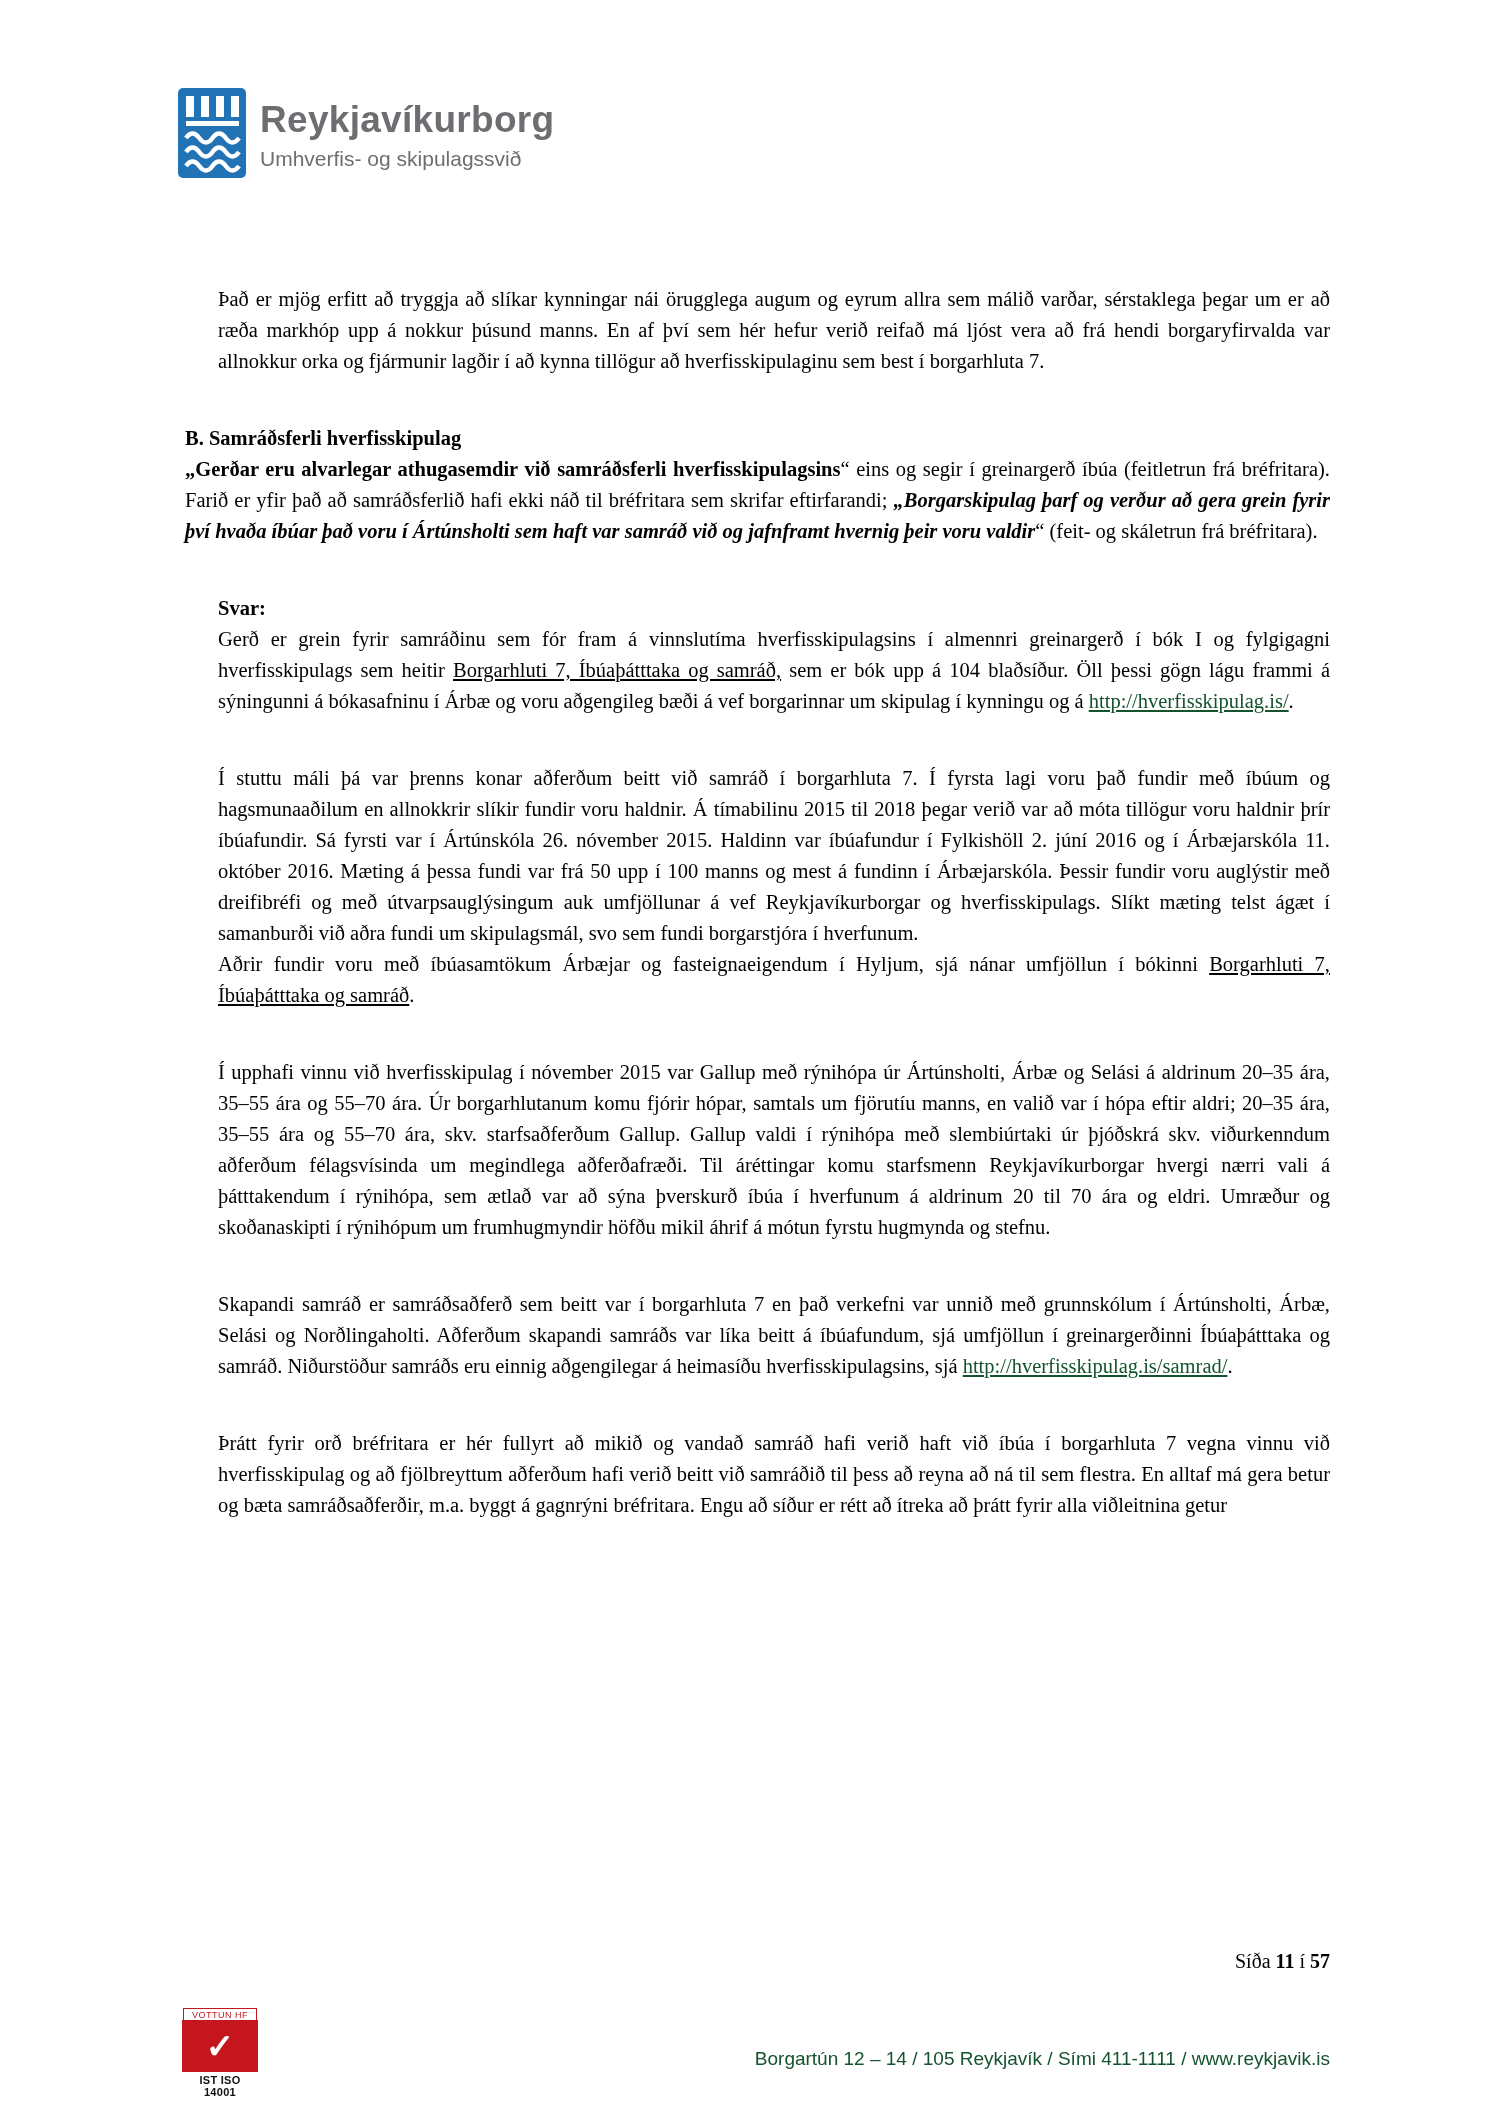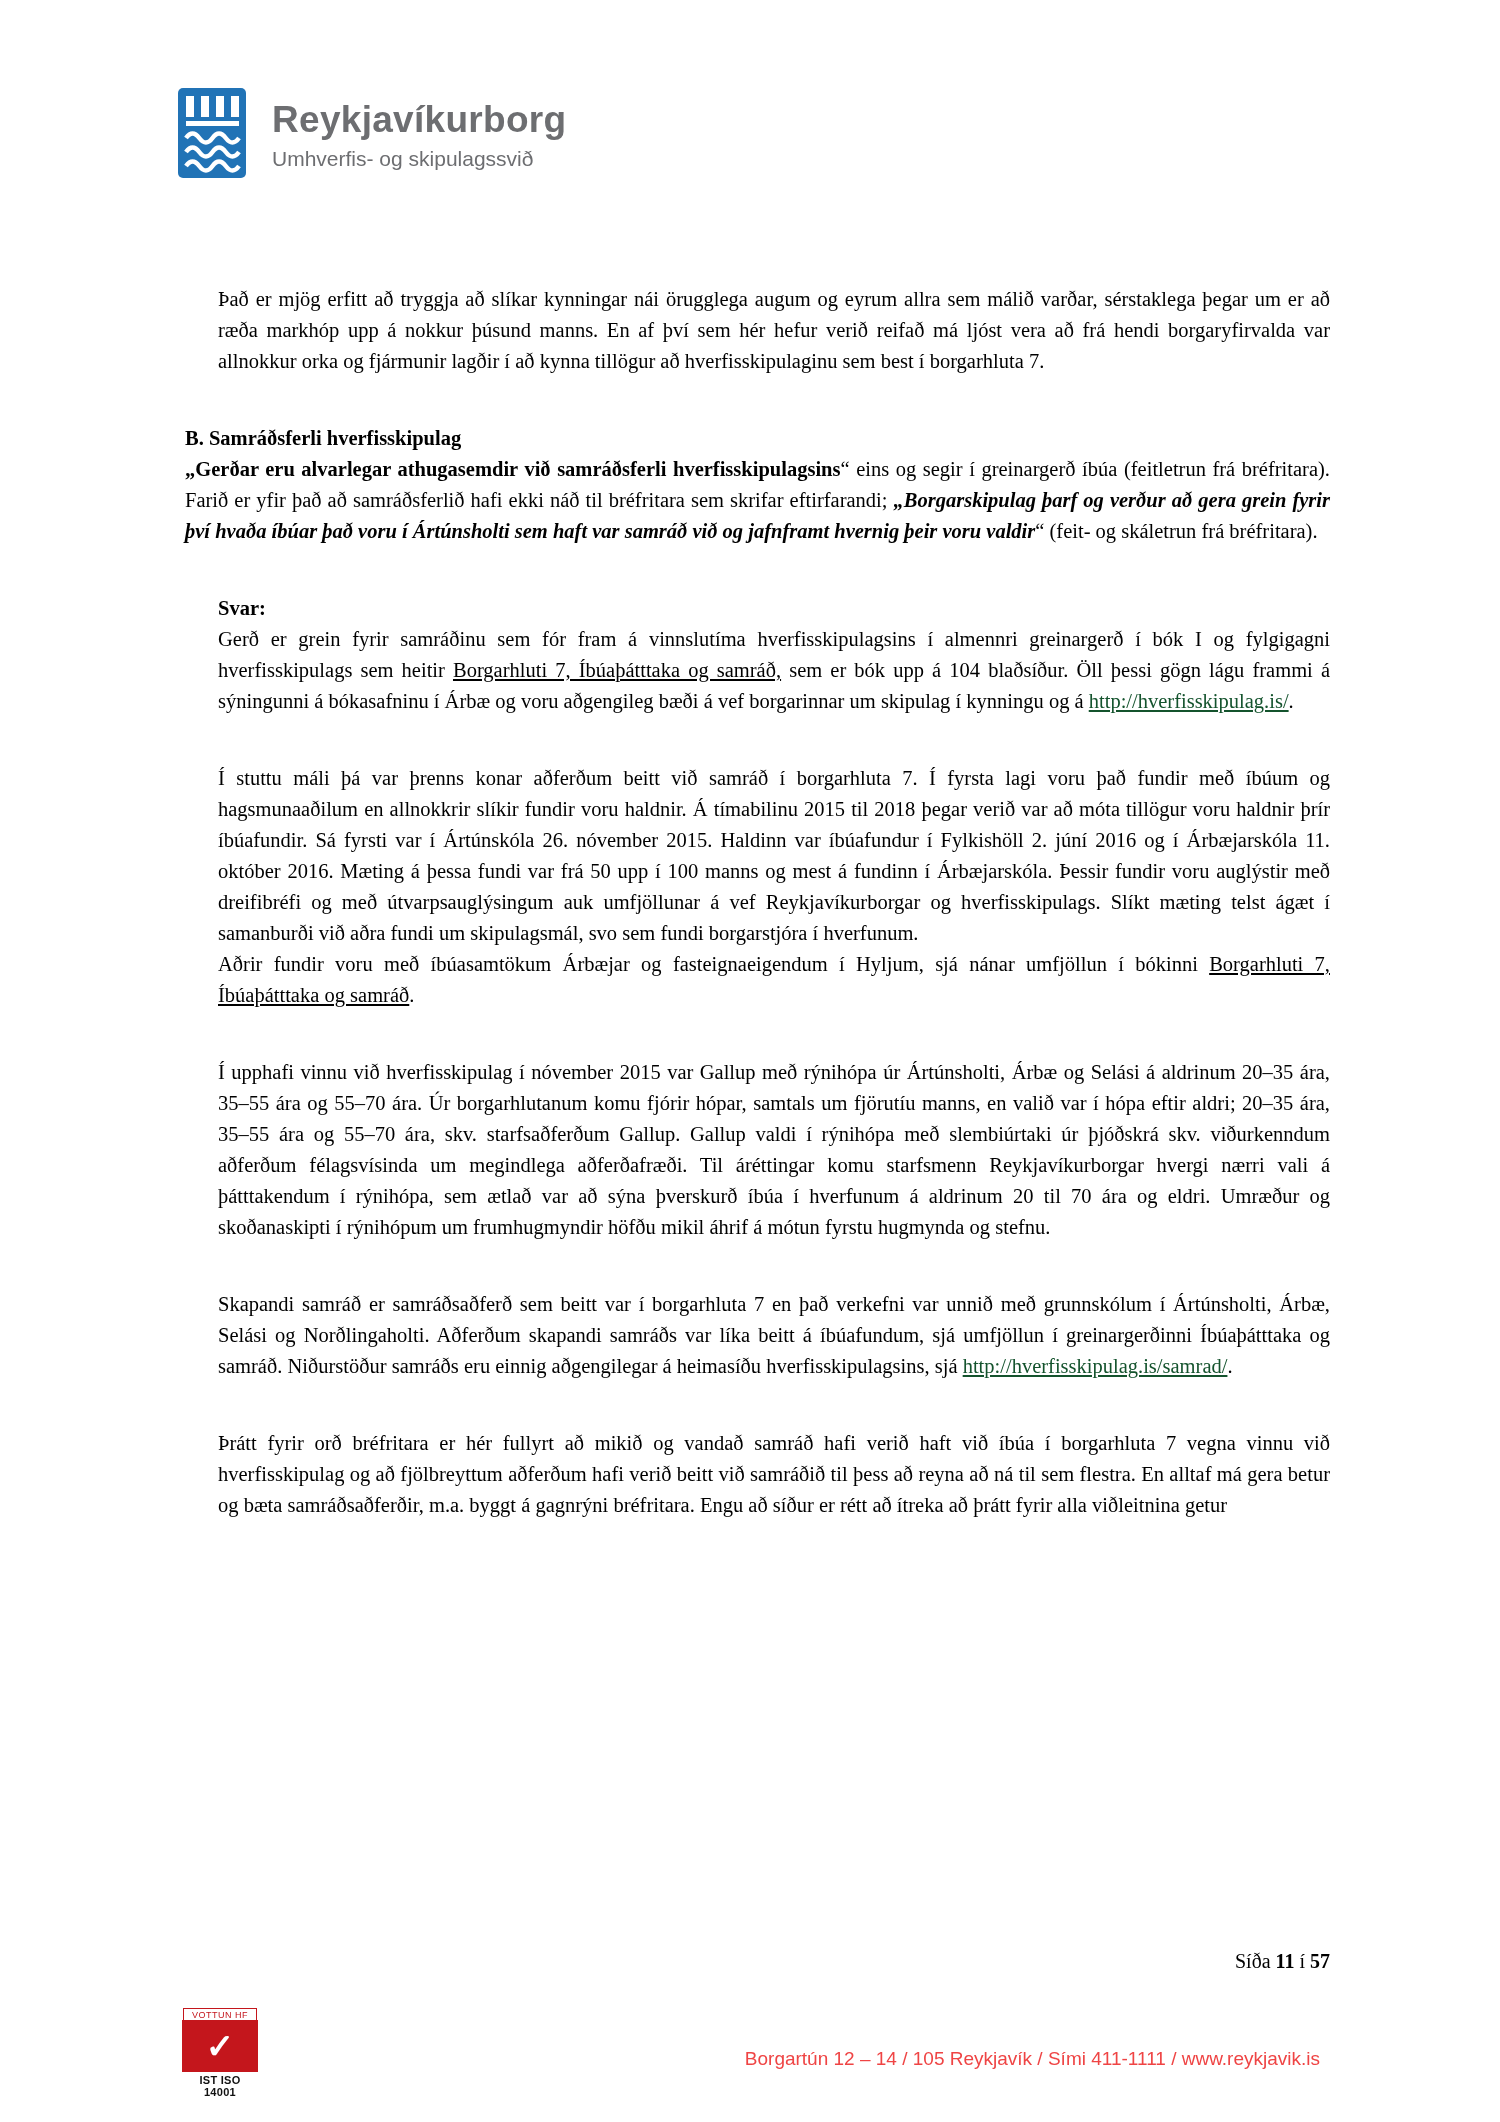--- a/index.html
+++ b/index.html
@@ -8,21 +8,21 @@
     position:relative;
     width:1500px;
     height:2122px;
     background:#ffffff;
     font-family:"Liberation Serif", serif;
     color:#000000;
     overflow:hidden;
   }
 
   
-  .letterhead { position:absolute; top:88px; left:178px; display:flex; align-items:flex-start; gap:26px; }
+  .letterhead { position:absolute; top:88px; left:178px; display:flex; align-items:flex-start; gap:14px; }
   .logo-mark svg { width:68px; height:90px; display:block; }
   .logo-text { padding-top:12px; }
   .org-name {
     font-family:"Liberation Sans", sans-serif;
     font-size:37px; font-weight:bold; color:#6d6e71; letter-spacing:0.3px; line-height:1.1;
   }
   .dept-name {
     font-family:"Liberation Sans", sans-serif;
     font-size:21px; color:#6d6e71; margin-top:6px;
   }
@@ -54,22 +54,22 @@
     border:1px solid #c4161c; border-bottom:none; padding:1px 2px;
   }
   .cert-box {
     width:74px; height:50px;
     background:#c4161c; border:1px solid #c4161c; outline:1px solid #c4161c;
     display:flex; align-items:center; justify-content:center;
     color:#ffffff; font-size:34px; font-weight:bold; line-height:1;
   }
   .cert-bottom { font-size:11px; font-weight:bold; color:#111111; margin-top:3px; letter-spacing:0.3px; }
   .address {
-    position:absolute; top:2048px; right:180px;
-    font-family:"Liberation Sans", sans-serif; font-size:19px; color:#ef4444;
+    position:absolute; top:2048px; right:170px;
+    font-family:"Liberation Sans", sans-serif; font-size:19px; color:#14532d;
   }
 </style>
 </head>
 <body>
 
 <div class="page">
 
   <header class="letterhead">
     <div class="logo-mark">
       <svg viewBox="0 0 68 90" xmlns="http://www.w3.org/2000/svg" aria-hidden="true">

